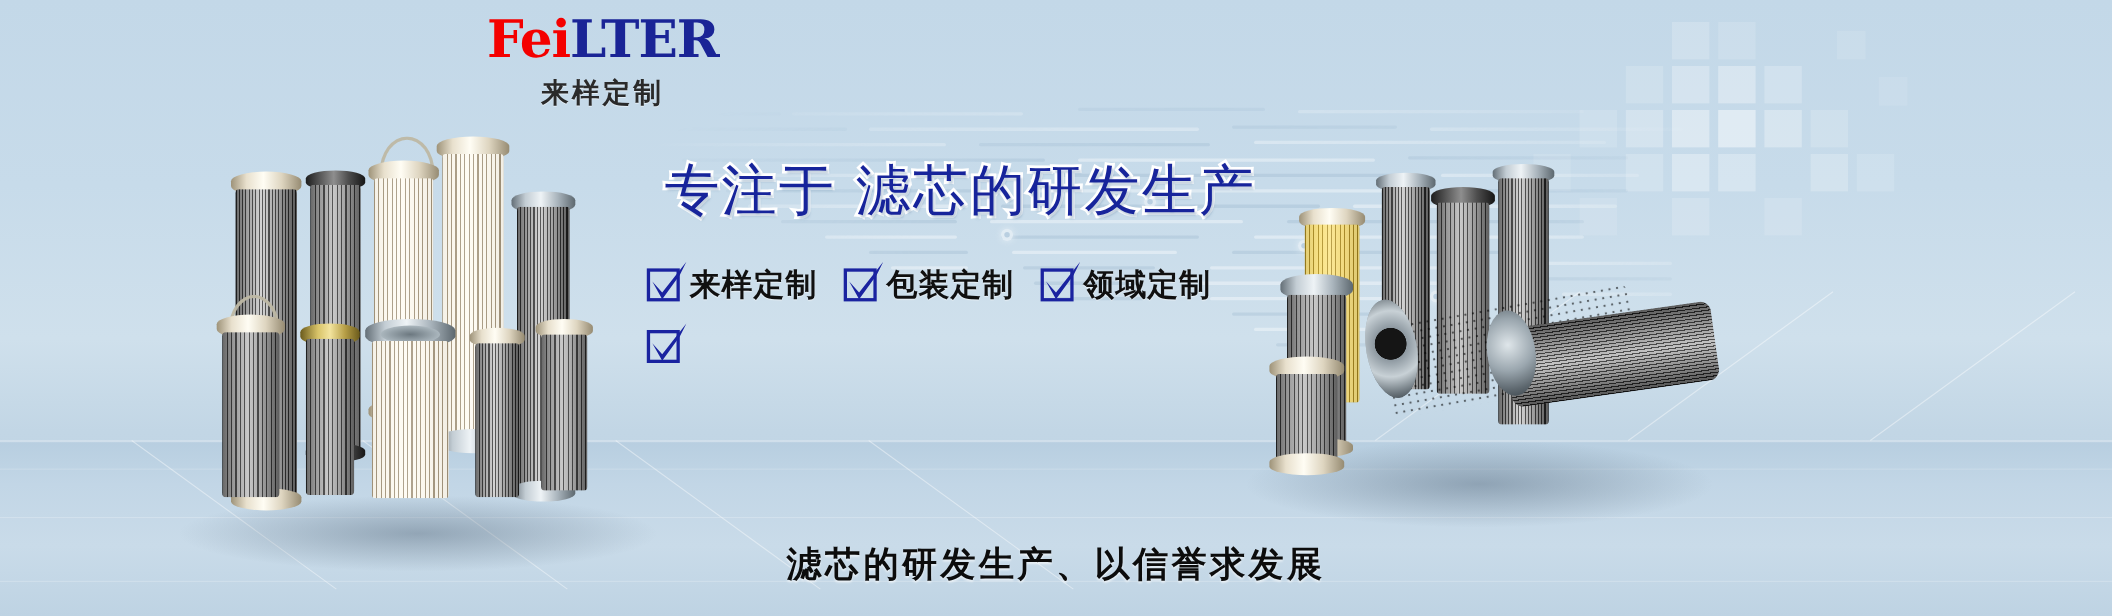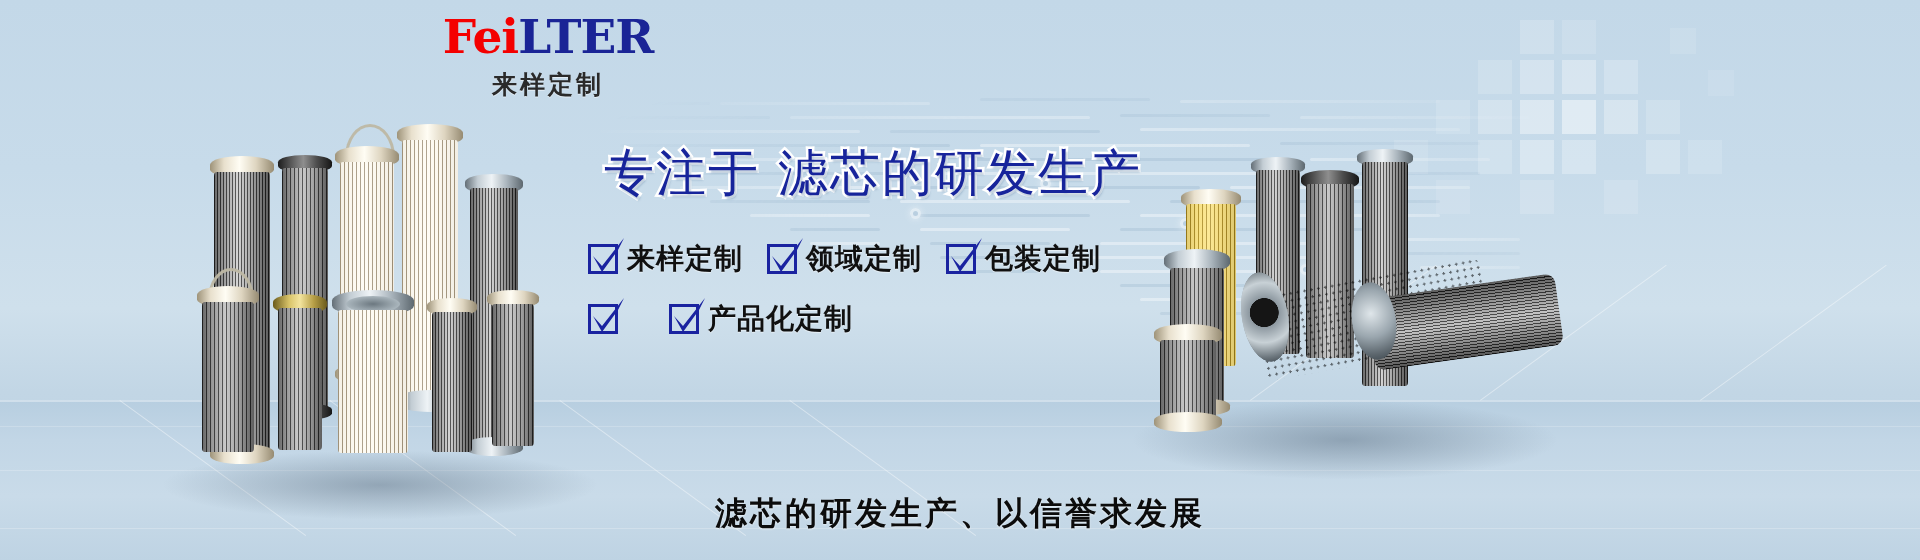--- a/index.html
+++ b/index.html
@@ -326,45 +326,37 @@
             </svg>
         </span>
         <span class="feat-label">来样定制</span>
       </div>
       <div class="feat">
         <span class="cbox">
           <svg viewBox="0 0 40 40">
               <path d="M5 20 L14 30 L36 2 L30 14 L14 36 Z" fill="#1a23a0"></path>
             </svg>
         </span>
-        <span class="feat-label">领域定制</span>
+        <span class="feat-label">包装定制</span>
       </div>
       <div class="feat">
         <span class="cbox">
           <svg viewBox="0 0 40 40">
               <path d="M5 20 L14 30 L36 2 L30 14 L14 36 Z" fill="#1a23a0"></path>
             </svg>
         </span>
-        <span class="feat-label">包装定制</span>
+        <span class="feat-label">领域定制</span>
       </div>
     </div>
     <div class="frow">
       <div class="feat">
         <span class="cbox">
           <svg viewBox="0 0 40 40">
               <path d="M5 20 L14 30 L36 2 L30 14 L14 36 Z" fill="#1a23a0"></path>
             </svg>
         </span>
       </div>
-      <div class="feat" style="margin-left:18px;">
-        <span class="cbox">
-          <svg viewBox="0 0 40 40">
-              <path d="M5 20 L14 30 L36 2 L30 14 L14 36 Z" fill="#1a23a0"></path>
-            </svg>
-        </span>
-        <span class="feat-label">产品化定制</span>
-      </div>
     </div>
   </div>
 
   <div class="tagline">滤芯的研发生产、以信誉求发展</div>
 
 </div>
 
 </body></html>

